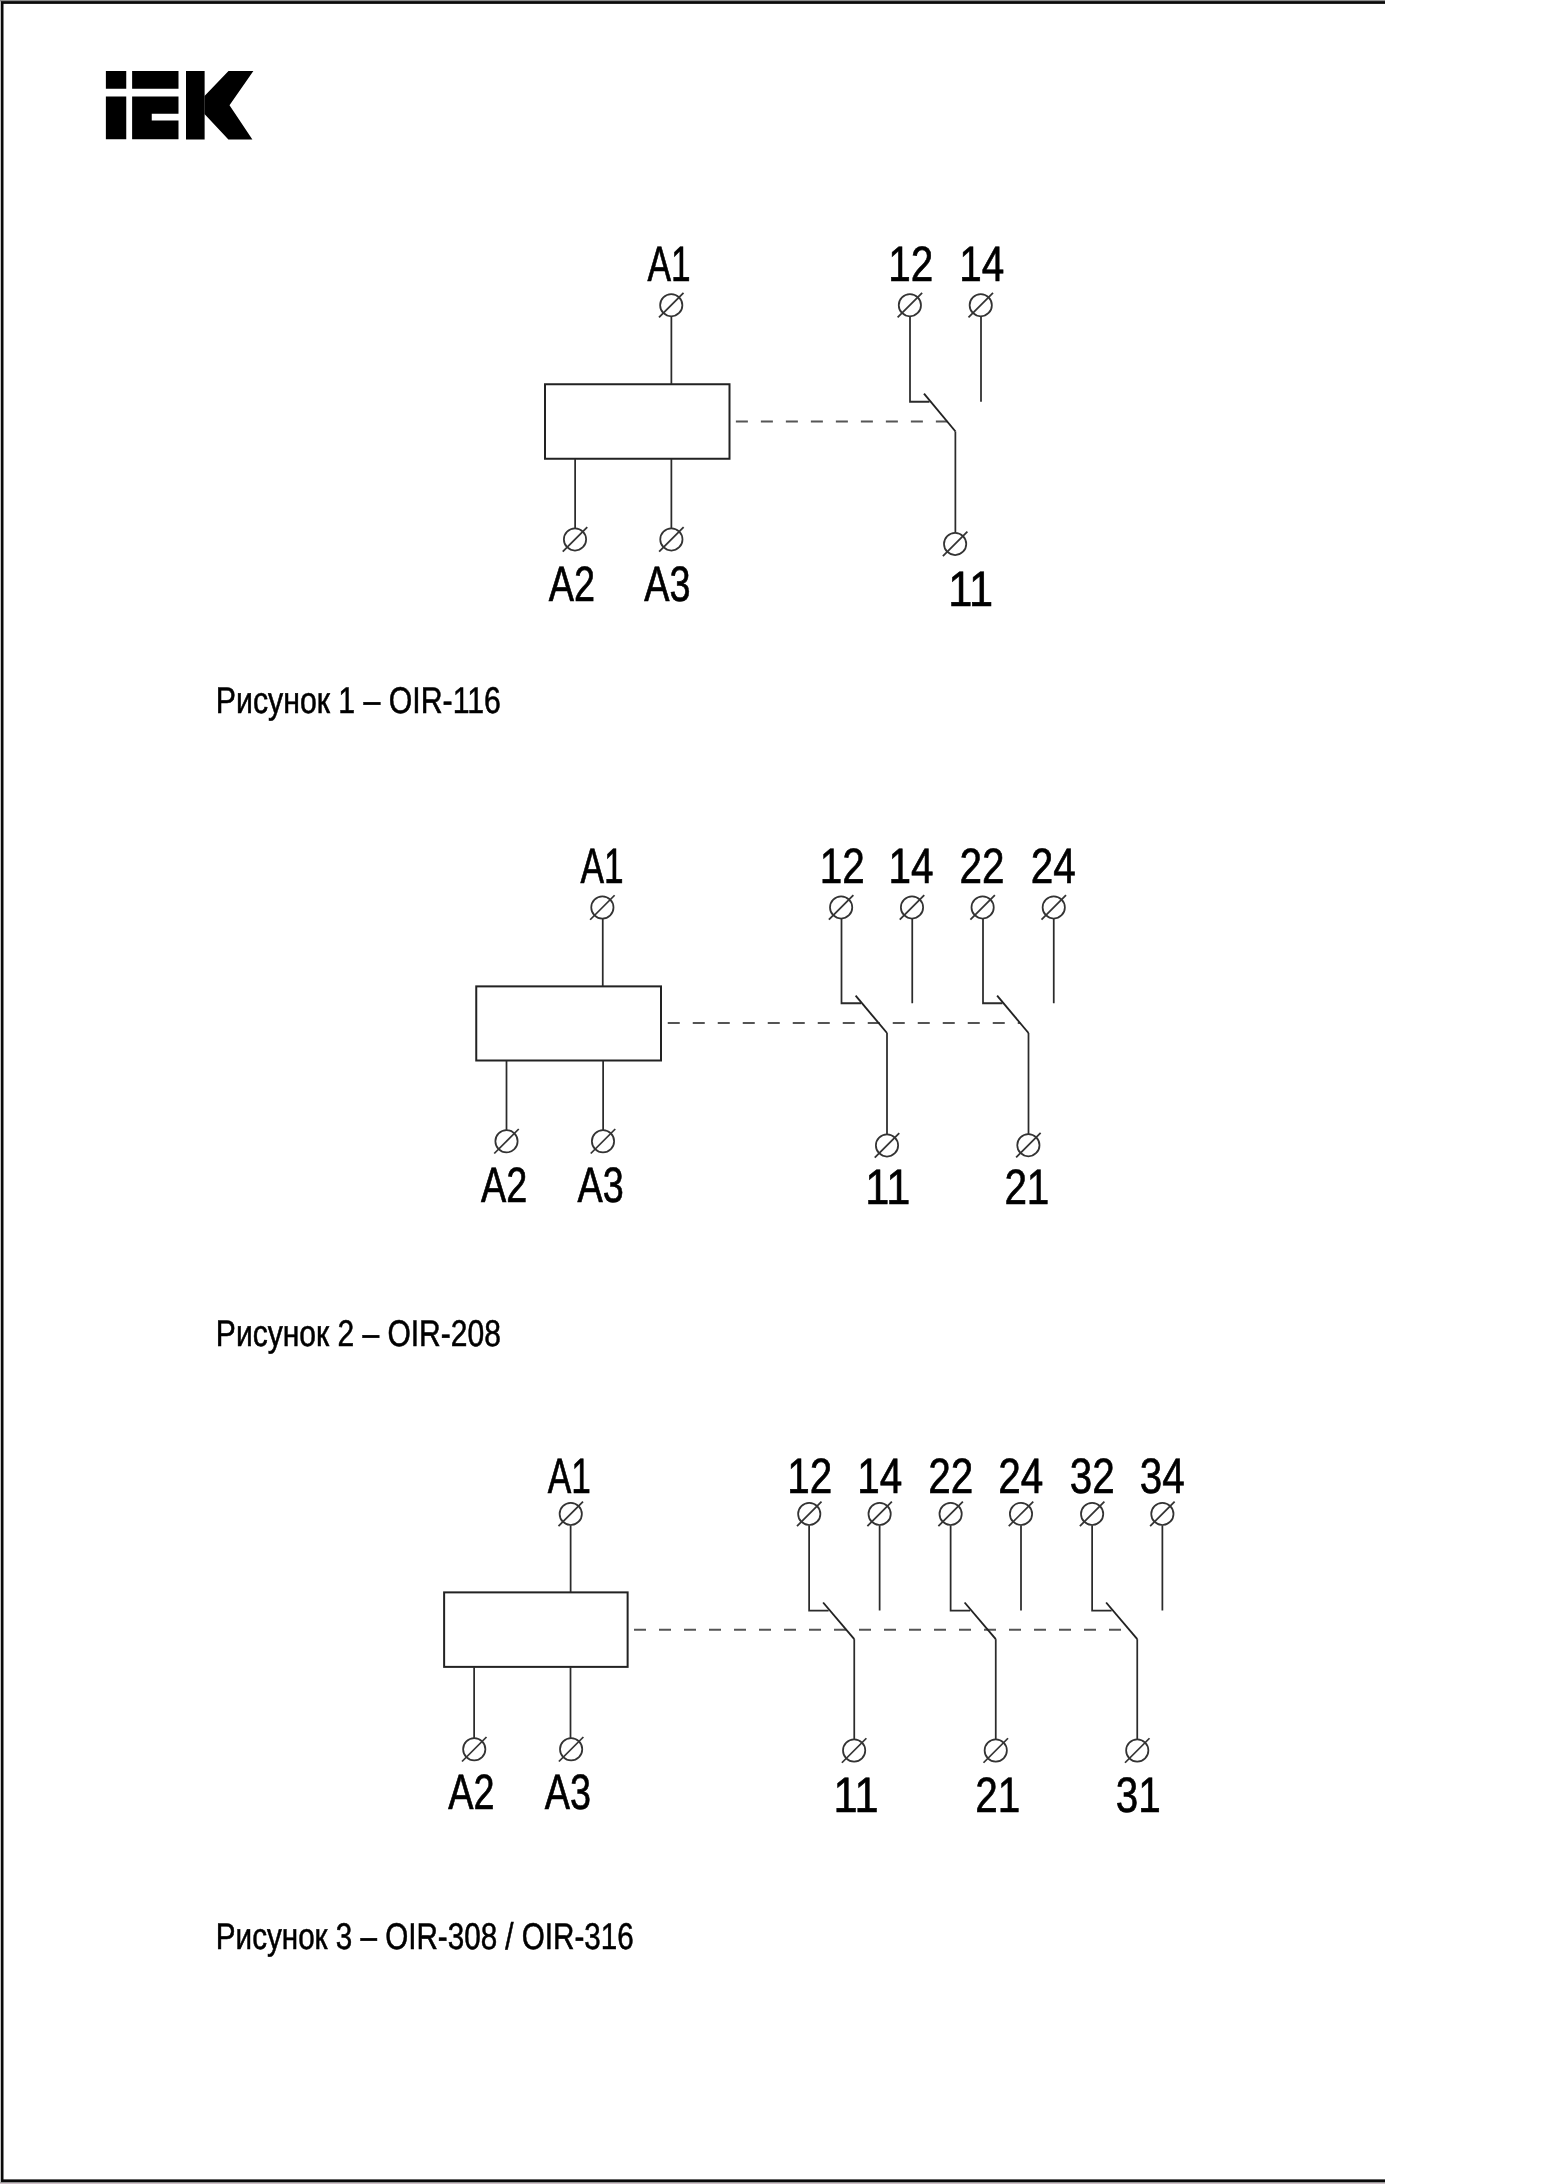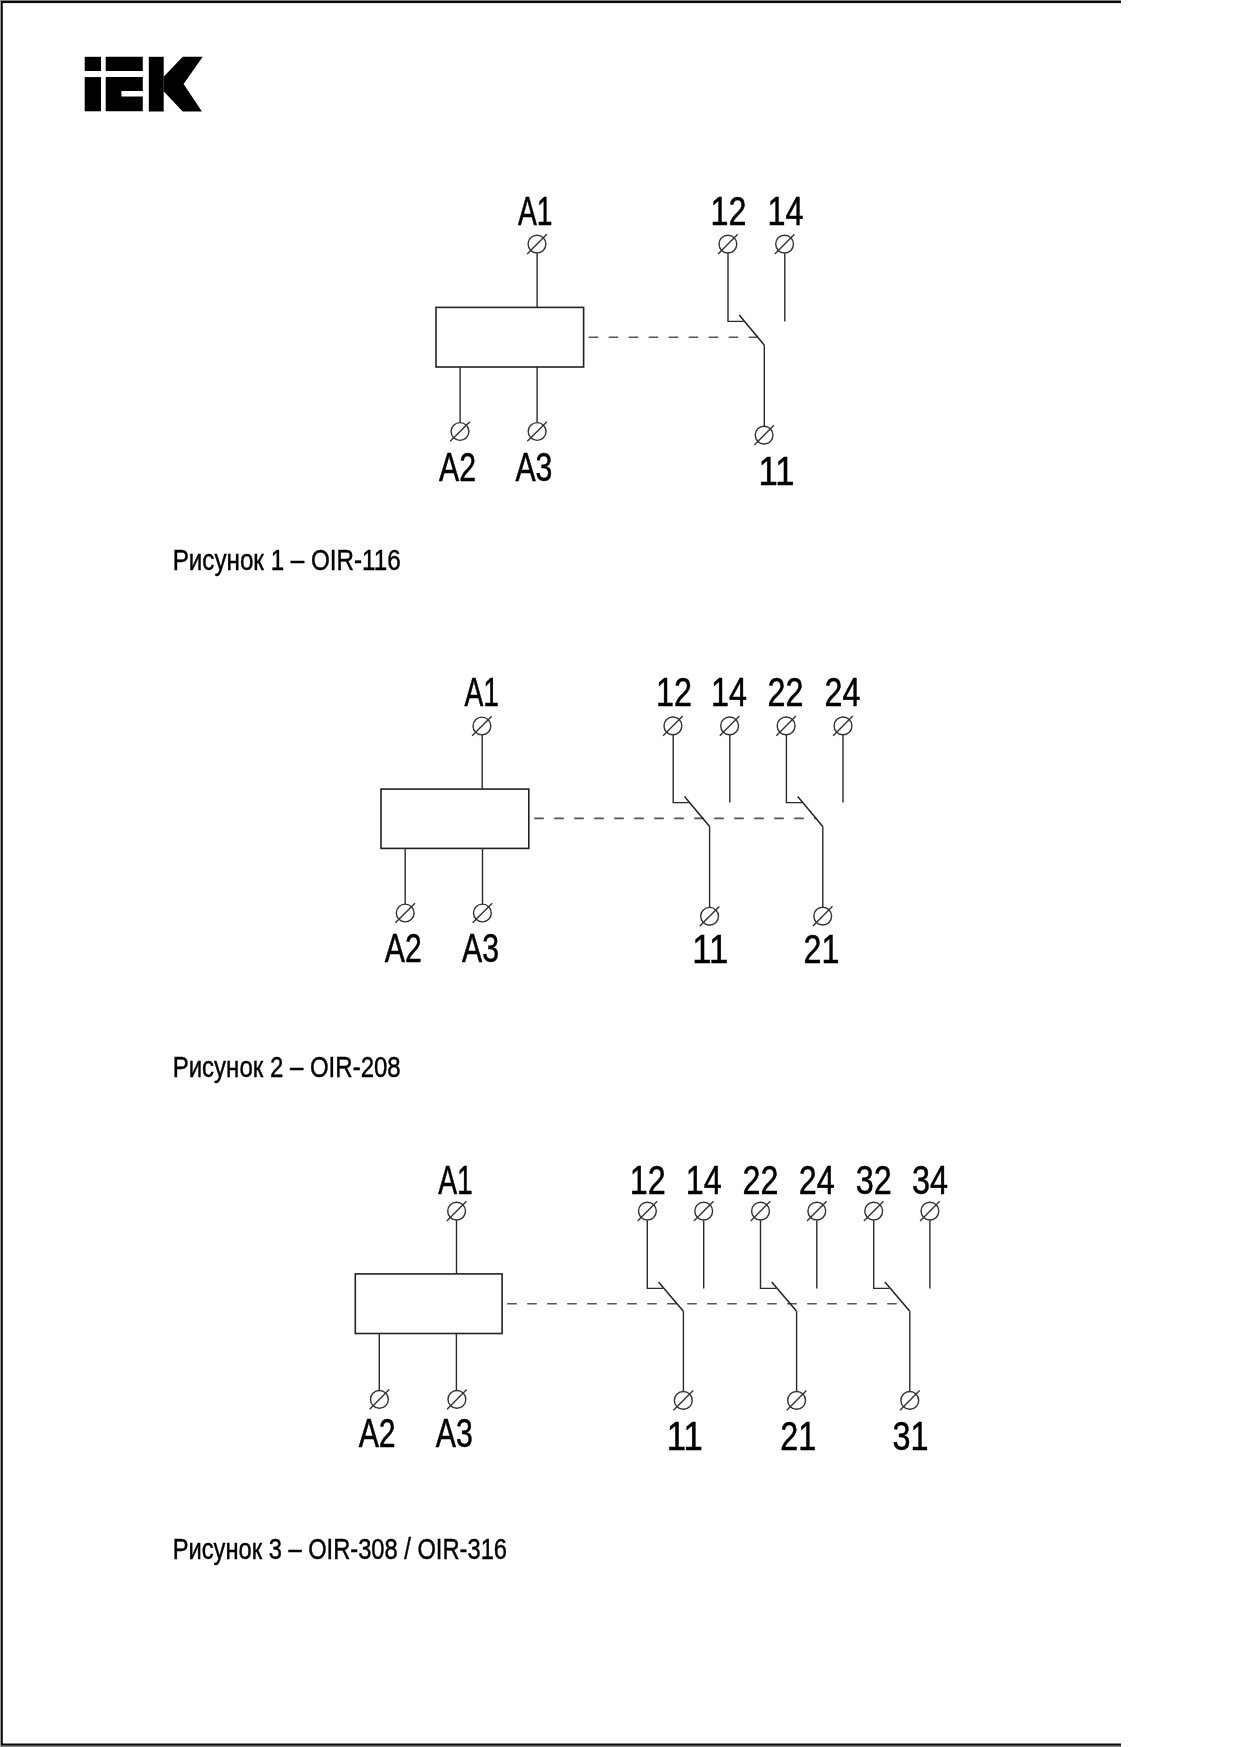--- a/index.html
+++ b/index.html
@@ -1,16 +1,16 @@
 <!DOCTYPE html>
 <html><head>
 <meta charset="utf-8">
 <style>
 html,body{margin:0;padding:0;background:#fff;}
-#page{position:relative;width:1108px;height:1747px;background:#f9a8d4;overflow:hidden;padding-left:13px;}
+#page{position:relative;width:1108px;height:1747px;background:#f9a8d4;overflow:hidden;}
 svg{position:absolute;top:0;left:0;display:block;}
 text{font-family:"Liberation Sans",sans-serif;fill:#000;}
 .lbl{font-size:39.8px;stroke:#000;stroke-width:0.55px;}
 .cap{font-size:29.7px;stroke:#000;stroke-width:0.45px;}
 </style>
 </head>
 <body>
 <div id="page">
 <svg width="1238" height="1747" viewBox="0 0 1238 1747">
 <defs>

